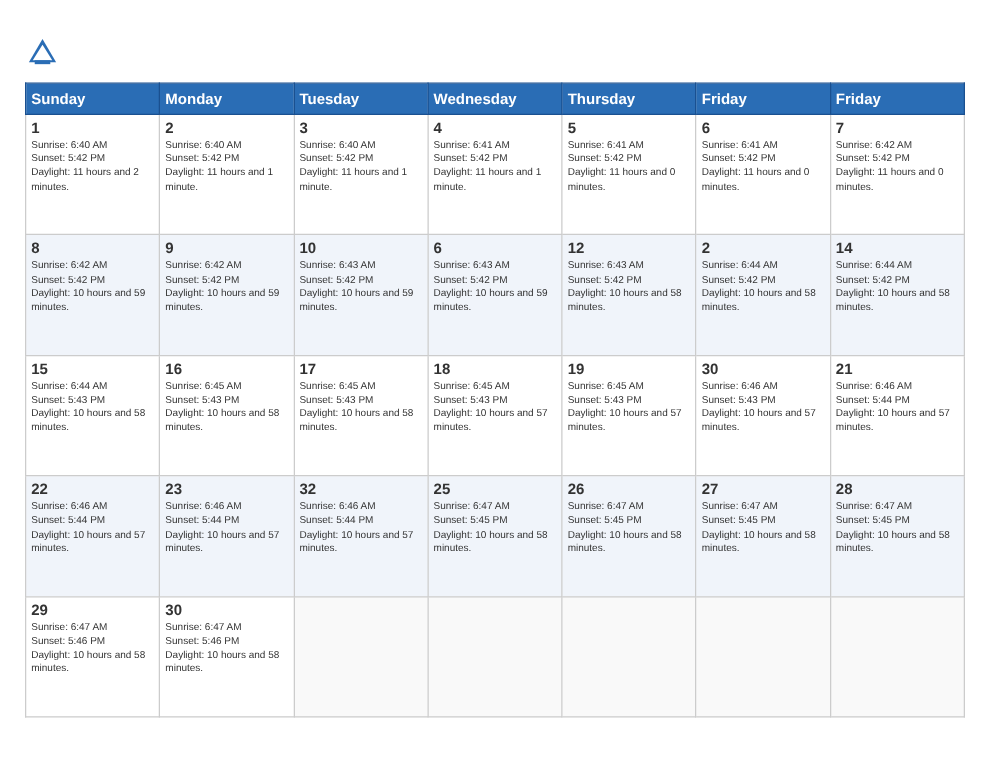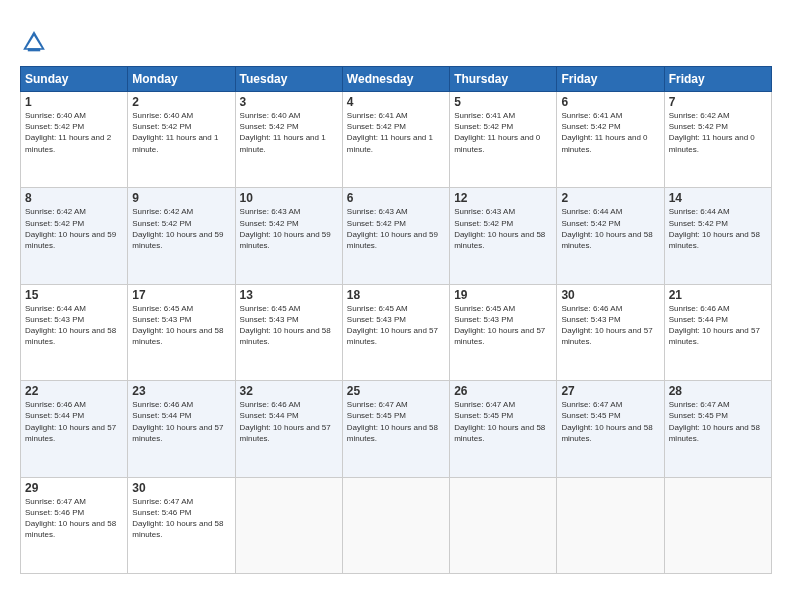--- a/index.html
+++ b/index.html
@@ -143,22 +143,22 @@
           <td><span class="day-number">8</span><span class="day-info">Sunrise: 6:42 AM<br>Sunset: 5:42 PM<br>Daylight: 10 hours and 59 minutes.</span></td>
           <td><span class="day-number">9</span><span class="day-info">Sunrise: 6:42 AM<br>Sunset: 5:42 PM<br>Daylight: 10 hours and 59 minutes.</span></td>
           <td><span class="day-number">10</span><span class="day-info">Sunrise: 6:43 AM<br>Sunset: 5:42 PM<br>Daylight: 10 hours and 59 minutes.</span></td>
           <td><span class="day-number">6</span><span class="day-info">Sunrise: 6:43 AM<br>Sunset: 5:42 PM<br>Daylight: 10 hours and 59 minutes.</span></td>
           <td><span class="day-number">12</span><span class="day-info">Sunrise: 6:43 AM<br>Sunset: 5:42 PM<br>Daylight: 10 hours and 58 minutes.</span></td>
           <td><span class="day-number">2</span><span class="day-info">Sunrise: 6:44 AM<br>Sunset: 5:42 PM<br>Daylight: 10 hours and 58 minutes.</span></td>
           <td><span class="day-number">14</span><span class="day-info">Sunrise: 6:44 AM<br>Sunset: 5:42 PM<br>Daylight: 10 hours and 58 minutes.</span></td>
         </tr>
         <tr>
           <td><span class="day-number">15</span><span class="day-info">Sunrise: 6:44 AM<br>Sunset: 5:43 PM<br>Daylight: 10 hours and 58 minutes.</span></td>
+          <td><span class="day-number">16</span><span class="day-info">Sunrise: 6:45 AM<br>Sunset: 5:43 PM<br>Daylight: 10 hours and 58 minutes.</span></td>
           <td><span class="day-number">17</span><span class="day-info">Sunrise: 6:45 AM<br>Sunset: 5:43 PM<br>Daylight: 10 hours and 58 minutes.</span></td>
-          <td><span class="day-number">13</span><span class="day-info">Sunrise: 6:45 AM<br>Sunset: 5:43 PM<br>Daylight: 10 hours and 58 minutes.</span></td>
           <td><span class="day-number">18</span><span class="day-info">Sunrise: 6:45 AM<br>Sunset: 5:43 PM<br>Daylight: 10 hours and 57 minutes.</span></td>
           <td><span class="day-number">19</span><span class="day-info">Sunrise: 6:45 AM<br>Sunset: 5:43 PM<br>Daylight: 10 hours and 57 minutes.</span></td>
           <td><span class="day-number">30</span><span class="day-info">Sunrise: 6:46 AM<br>Sunset: 5:43 PM<br>Daylight: 10 hours and 57 minutes.</span></td>
           <td><span class="day-number">21</span><span class="day-info">Sunrise: 6:46 AM<br>Sunset: 5:44 PM<br>Daylight: 10 hours and 57 minutes.</span></td>
         </tr>
         <tr>
           <td><span class="day-number">22</span><span class="day-info">Sunrise: 6:46 AM<br>Sunset: 5:44 PM<br>Daylight: 10 hours and 57 minutes.</span></td>
           <td><span class="day-number">23</span><span class="day-info">Sunrise: 6:46 AM<br>Sunset: 5:44 PM<br>Daylight: 10 hours and 57 minutes.</span></td>
           <td><span class="day-number">32</span><span class="day-info">Sunrise: 6:46 AM<br>Sunset: 5:44 PM<br>Daylight: 10 hours and 57 minutes.</span></td>
           <td><span class="day-number">25</span><span class="day-info">Sunrise: 6:47 AM<br>Sunset: 5:45 PM<br>Daylight: 10 hours and 58 minutes.</span></td>

